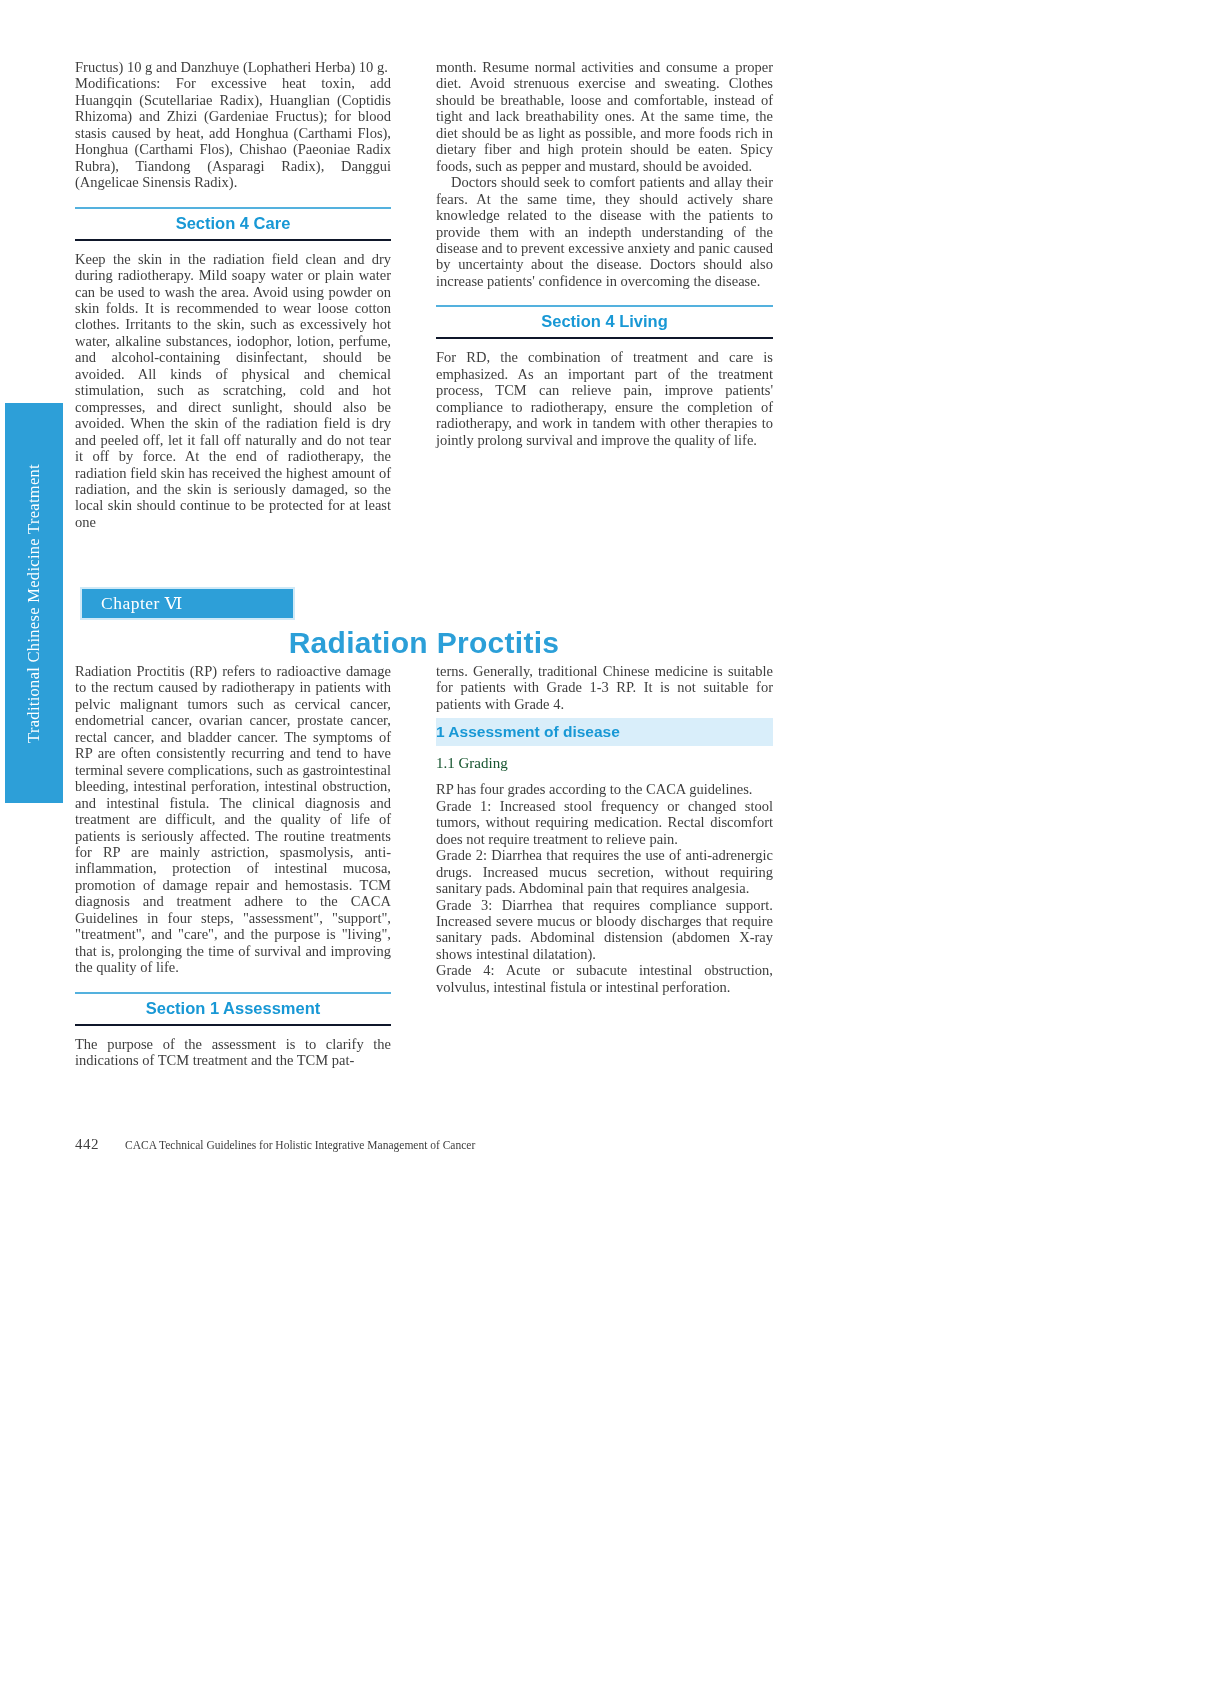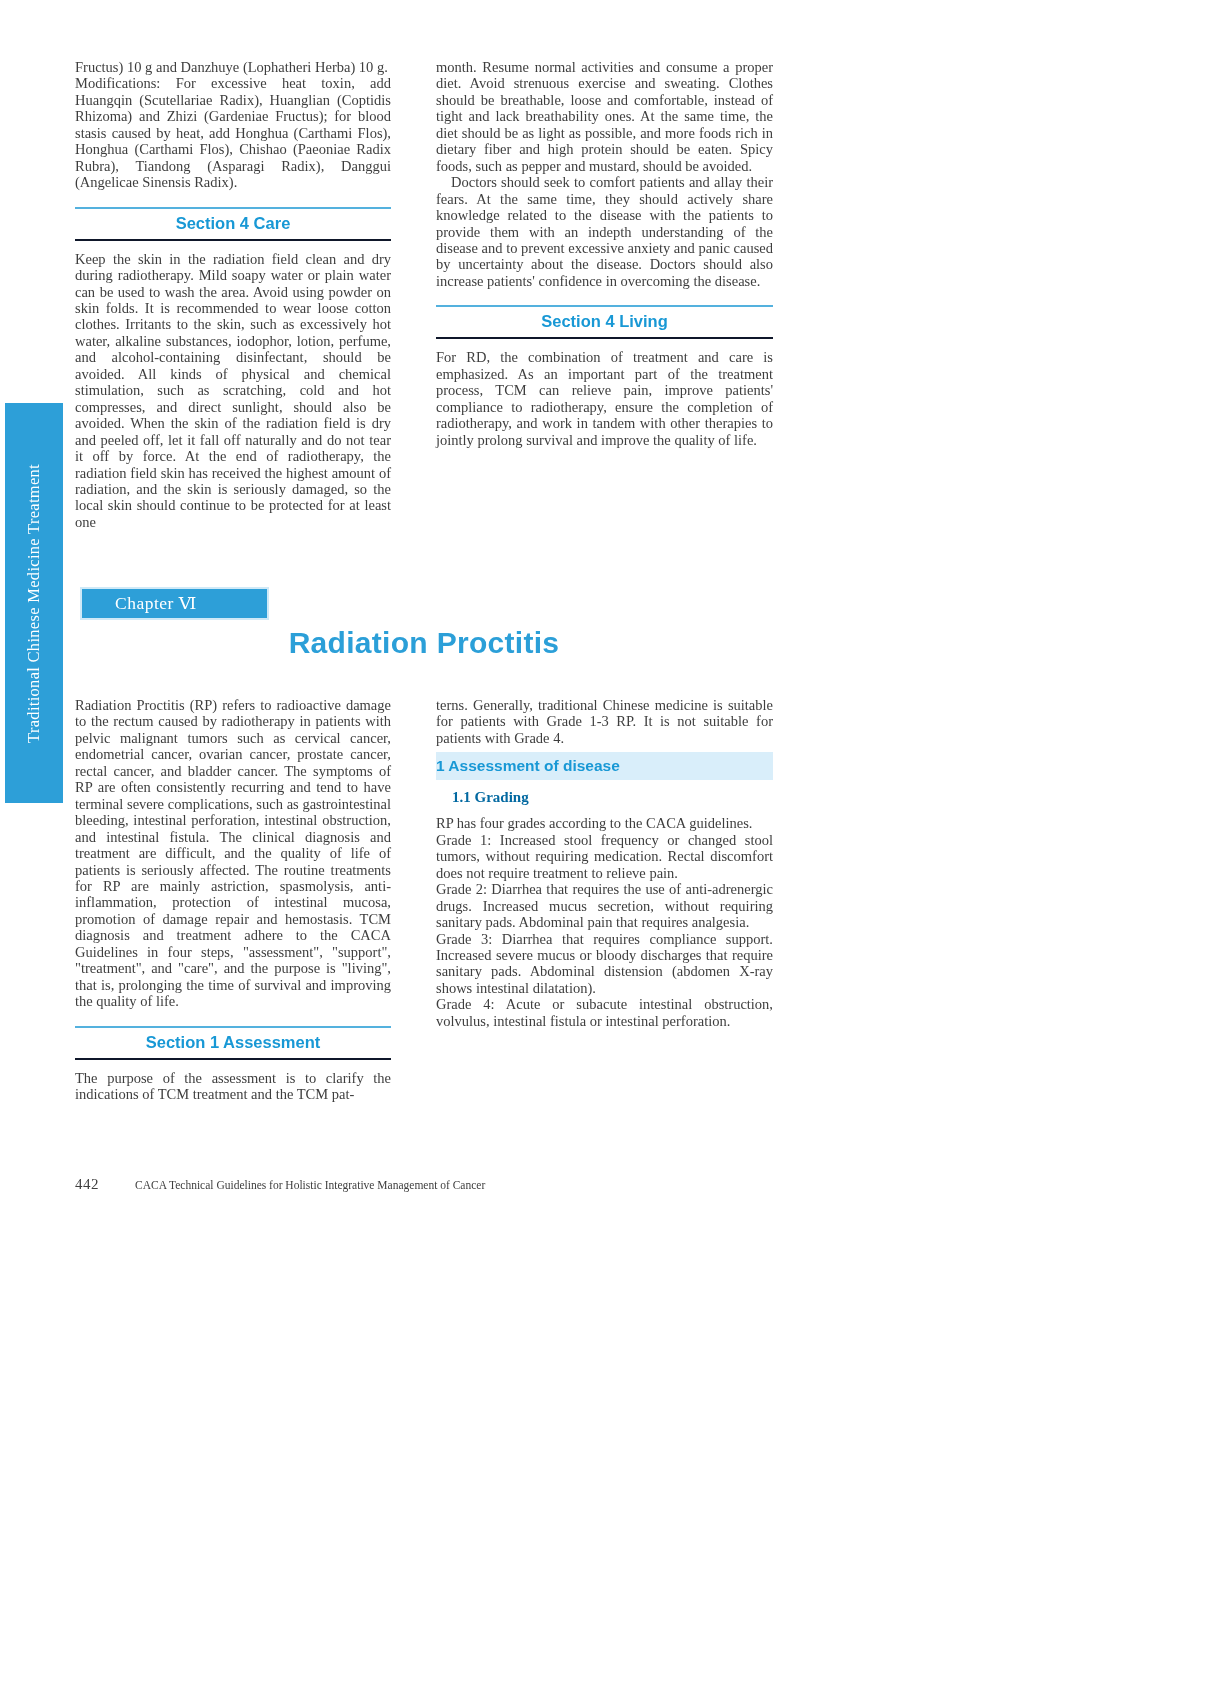--- a/index.html
+++ b/index.html
@@ -23,21 +23,21 @@
     transform:rotate(180deg);
     color:#ffffff;
     font-size:16.5px;
     letter-spacing:0.3px;
     white-space:nowrap;
     font-family:"Liberation Serif","DejaVu Serif",serif;
   }
   .content { position:absolute; left:75px; top:55px; width:698px; }
   .row { position:absolute; left:0; width:698px; display:flex; gap:45px; }
   .row1 { top:4px; }
-  .row2 { top:642px; }
+  .row2 { top:608px; }
   .col-l { width:316px; }
   .col-r { width:337px; }
   p.body {
     font-size:14.5px;
     line-height:16.45px;
     text-align:justify;
     color:#3e3e3e;
   }
   p.indent { text-indent:15px; }
   .sec-header {
@@ -46,27 +46,27 @@
     border-bottom:2px solid #0f172a;
     padding:5px 0 6px 0;
     text-align:center;
     font-family:"Liberation Sans","DejaVu Sans",sans-serif;
     font-weight:bold;
     font-size:16.5px;
     color:#1898d5;
   }
   .chapter-banner {
     position:absolute; left:7px; top:534px;
-    width:185px; height:29px;
+    width:211px; height:29px;
     background:#2d9fd8;
     box-shadow:0 0 0 2px #cfe9f7;
     color:#ffffff;
     font-size:17.5px;
     line-height:29px;
-    padding-left:33px;
+    padding-left:19px;
     letter-spacing:0.5px;
   }
   .chapter-title {
     position:absolute; left:0; top:571px; width:698px;
     text-align:center;
     font-family:"Liberation Sans","DejaVu Sans",sans-serif;
     font-weight:bold;
     font-size:30px;
     color:#2b9fd8;
     letter-spacing:0.3px;
@@ -76,27 +76,26 @@
     background:#d9eefa;
     text-align:left;
     font-family:"Liberation Sans","DejaVu Sans",sans-serif;
     font-weight:bold;
     font-size:15.5px;
     color:#1898d5;
     padding:5px 0;
   }
   .subhead {
     font-size:15px;
-    margin:4px 0 9px 16px;
-    color:#0369a1;
-    font-weight:bold;
+    margin:4px 0 9px 0;
+    color:#14532d;
   }
   .footer {
     position:absolute; left:0; top:1081px;
-    display:flex; align-items:baseline; gap:36px;margin-top:40px;
+    display:flex; align-items:baseline; gap:26px;
   }
   .footer .pagenum { font-size:15px; letter-spacing:0.5px; }
   .footer .booktitle { font-size:11.5px; }
 </style>
 </head>
 <body>
 
 <div class="page">
 
   <div class="sidebar-tab">

